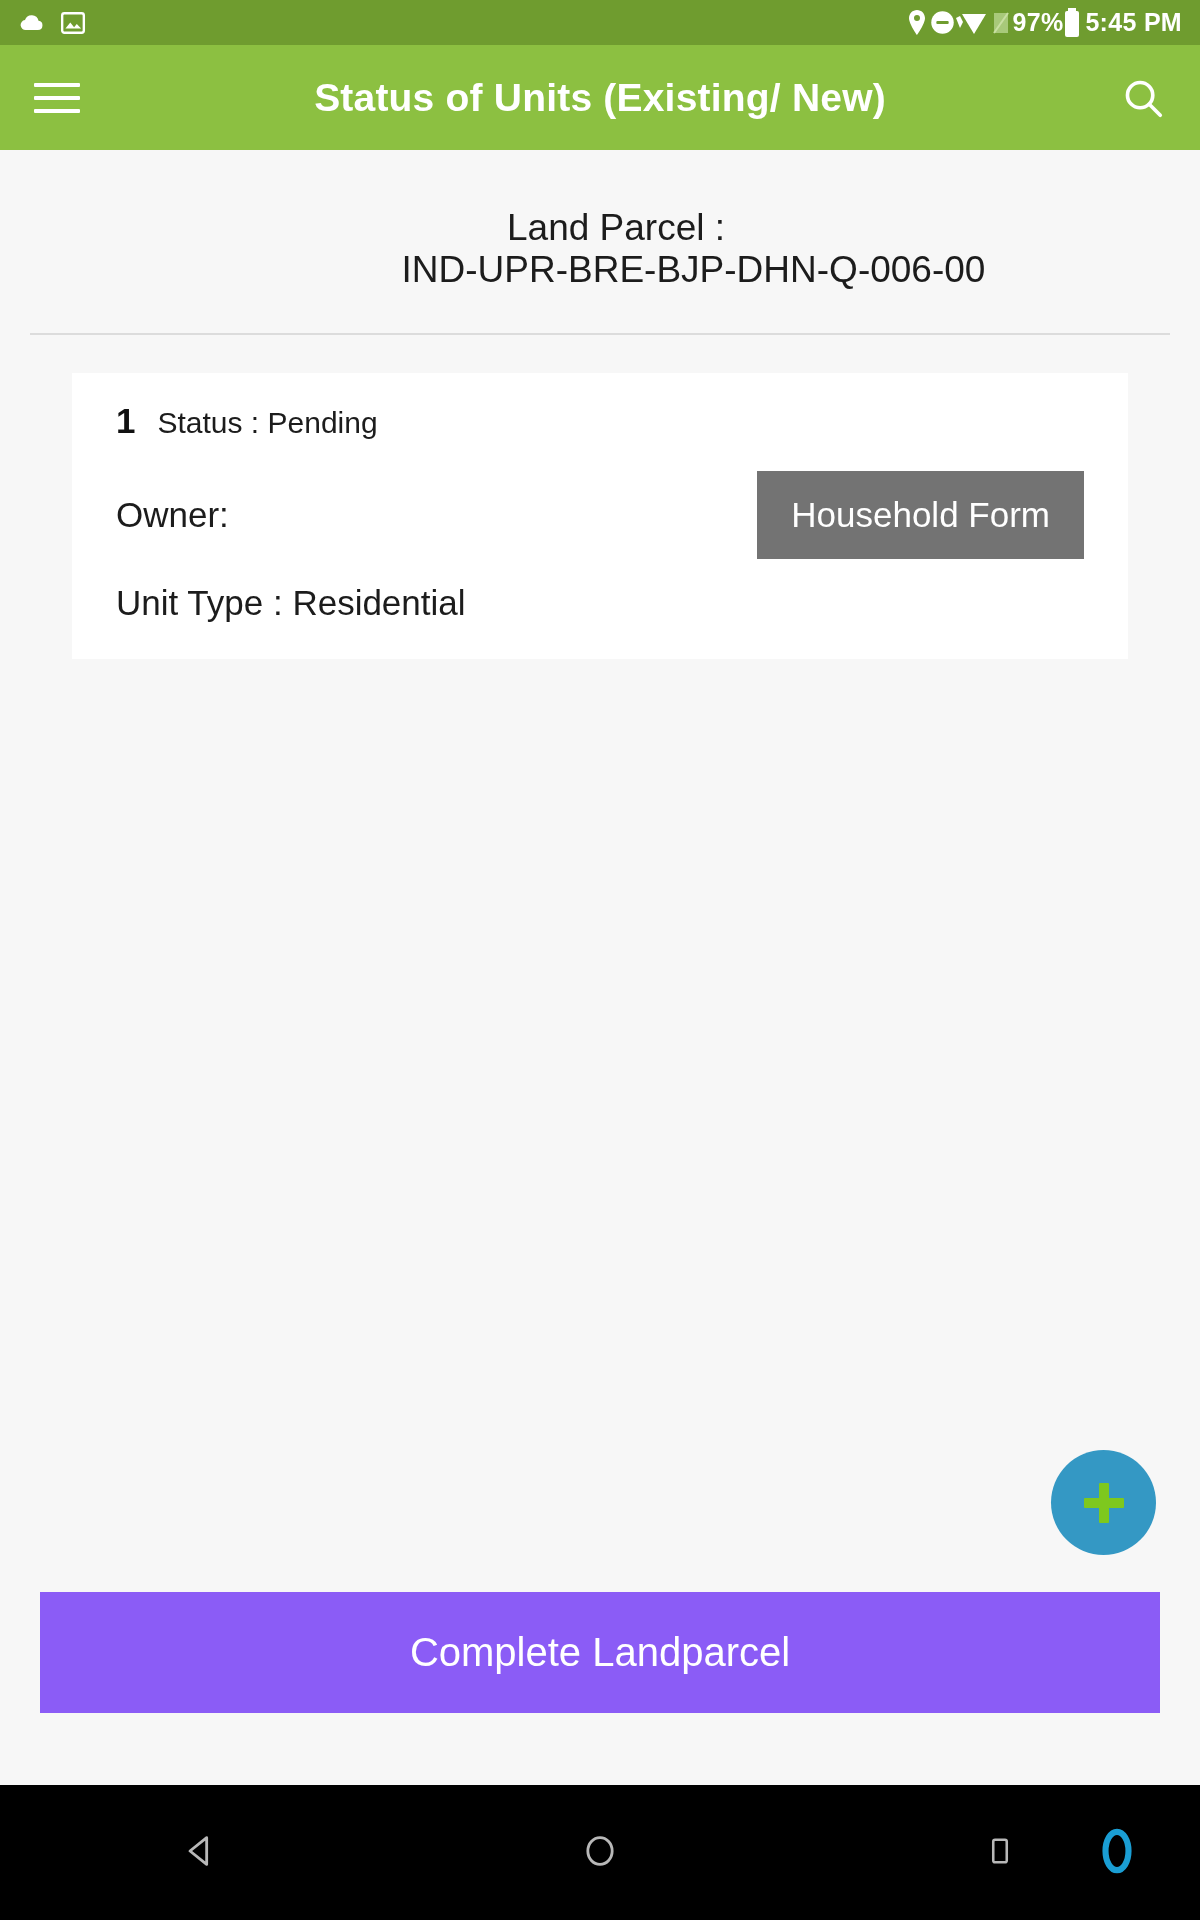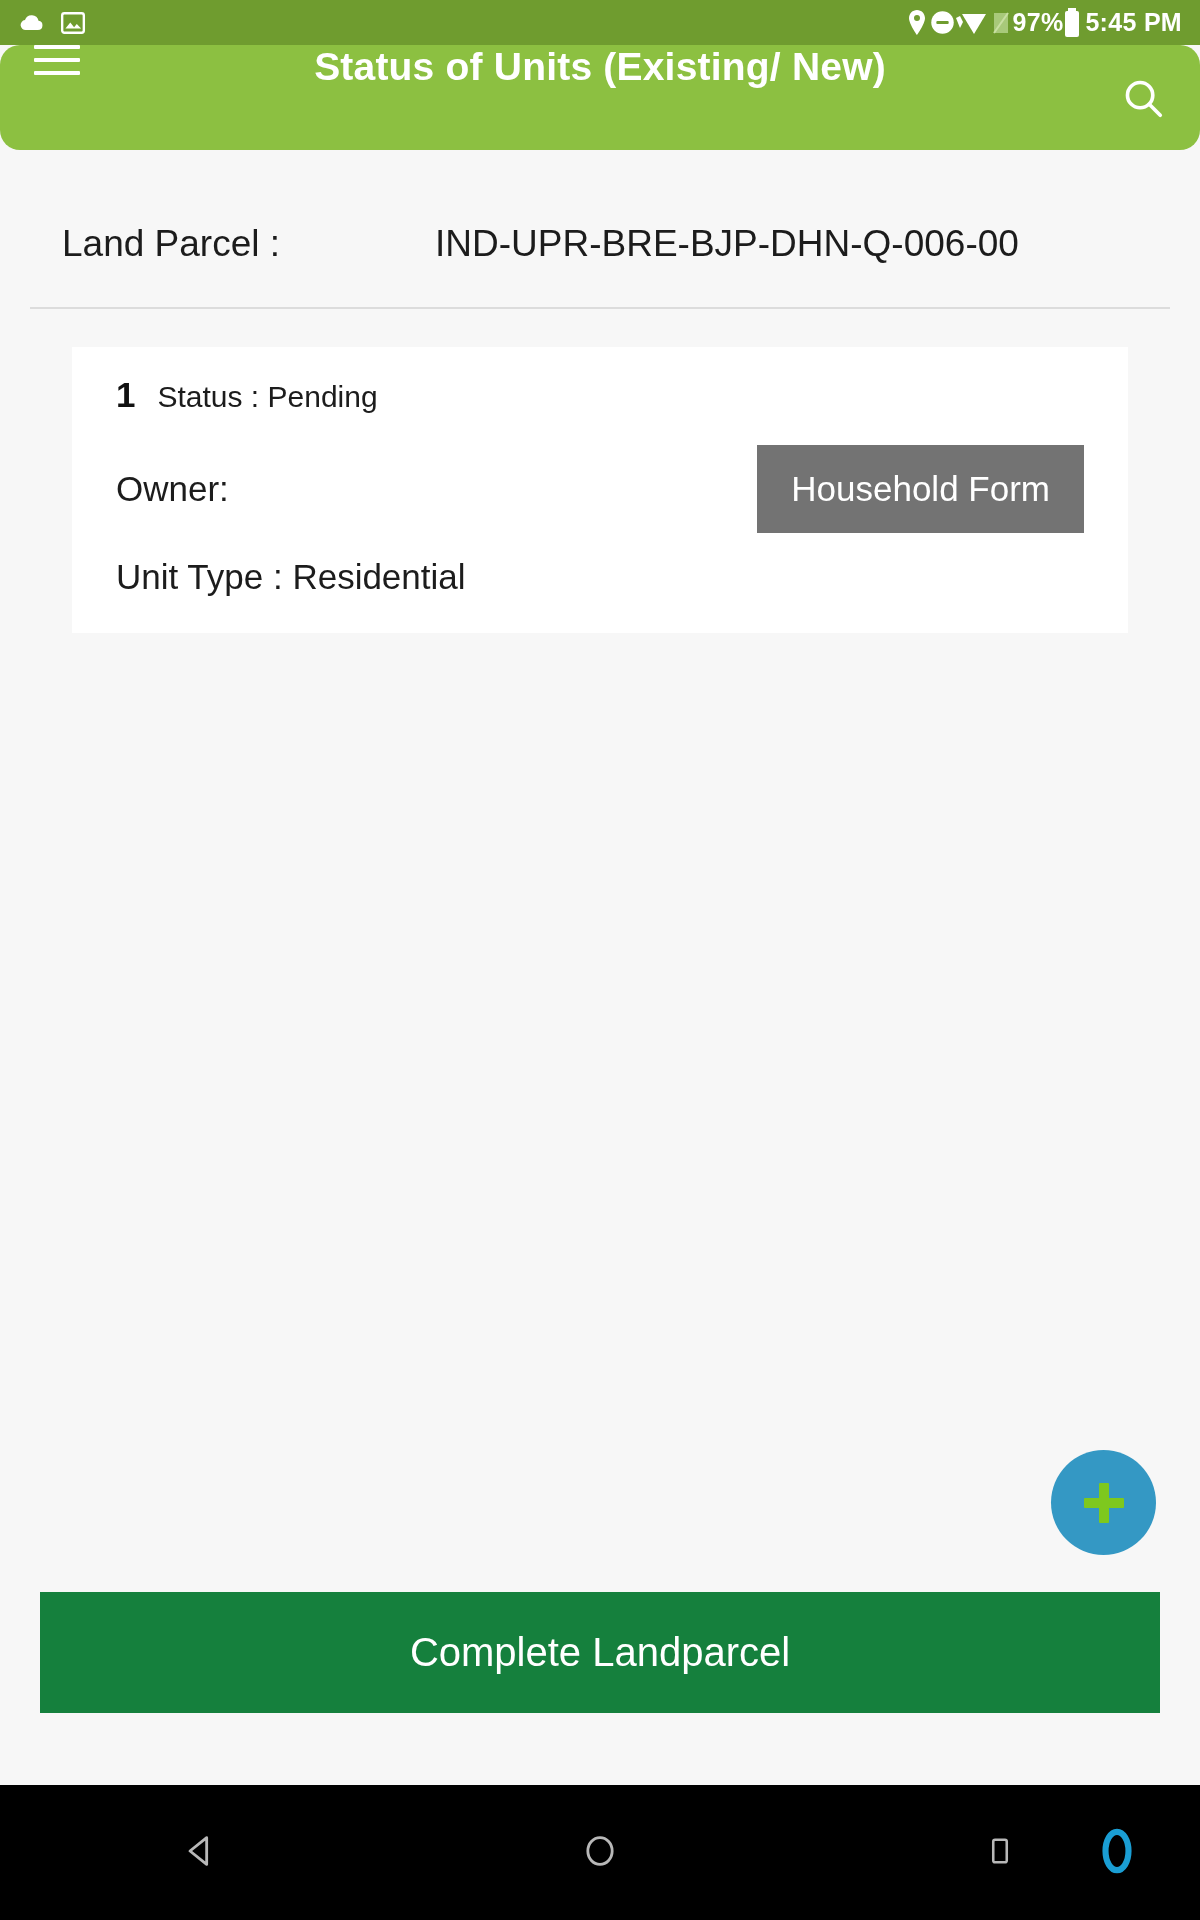--- a/index.html
+++ b/index.html
@@ -24,23 +24,23 @@
   .sb-right { margin-left:auto; display:flex; align-items:center; }
   .sb-icon { display:flex; align-items:center; justify-content:center; }
   .sb-battery-text { font-size:25px; font-weight:700; letter-spacing:.3px; }
   .sb-time { font-size:25px; font-weight:700; letter-spacing:.3px; margin-left:4px; }
 
   
   .appbar {
     height:105px;
     background:#8cc041;
     display:flex;
+    align-items:center;
     padding:0 34px;
     position:relative;
-    border-radius:20px;
   }
   .hamburger { width:46px; display:flex; flex-direction:column; gap:9px; cursor:pointer; }
   .hamburger span { display:block; height:4px; background:#ffffff; border-radius:1px; }
   .appbar-title {
     position:absolute;
     left:0; right:0;
     text-align:center;
     color:#ffffff;
     font-size:39px;
     font-weight:700;
@@ -48,21 +48,22 @@
     pointer-events:none;
   }
   .search-btn { margin-left:auto; z-index:2; cursor:pointer; display:flex; align-items:center; }
 
   
   .content { position:relative; height:1635px; background:#f7f7f7; }
 
   .parcel-row {
     display:flex;
     align-items:center;
-    padding:73px 30px 0 62px;
+    padding:57px 30px 0 62px;
+    flex-direction:column;
   }
   .parcel-label { font-size:37px; color:#1c1c1c; }
   .parcel-value { font-size:37px; color:#1c1c1c; margin-left:155px; }
 
   .divider {
     height:2px;
     background:#dcdcdc;
     margin:42px 30px 0 30px;
   }
 
@@ -110,21 +111,21 @@
   .fab-plus::before, .fab-plus::after {
     content:""; position:absolute; background:#7ec81e; border-radius:1px;
   }
   .fab-plus::before { left:15px; top:0; width:10px; height:40px; }
   .fab-plus::after { top:15px; left:0; height:10px; width:40px; }
 
   
   .cta-wrap { position:absolute; left:0; right:0; bottom:72px; padding:0 40px; }
   .cta-btn {
     width:100%;
-    background:#15803d;
+    background:#8b5cf6;
     color:#ffffff;
     border:none;
     font-size:40px;
     padding:38px 0;
     cursor:pointer;
     font-family:"Liberation Sans", sans-serif;
   }
 
   
   .navbar {

